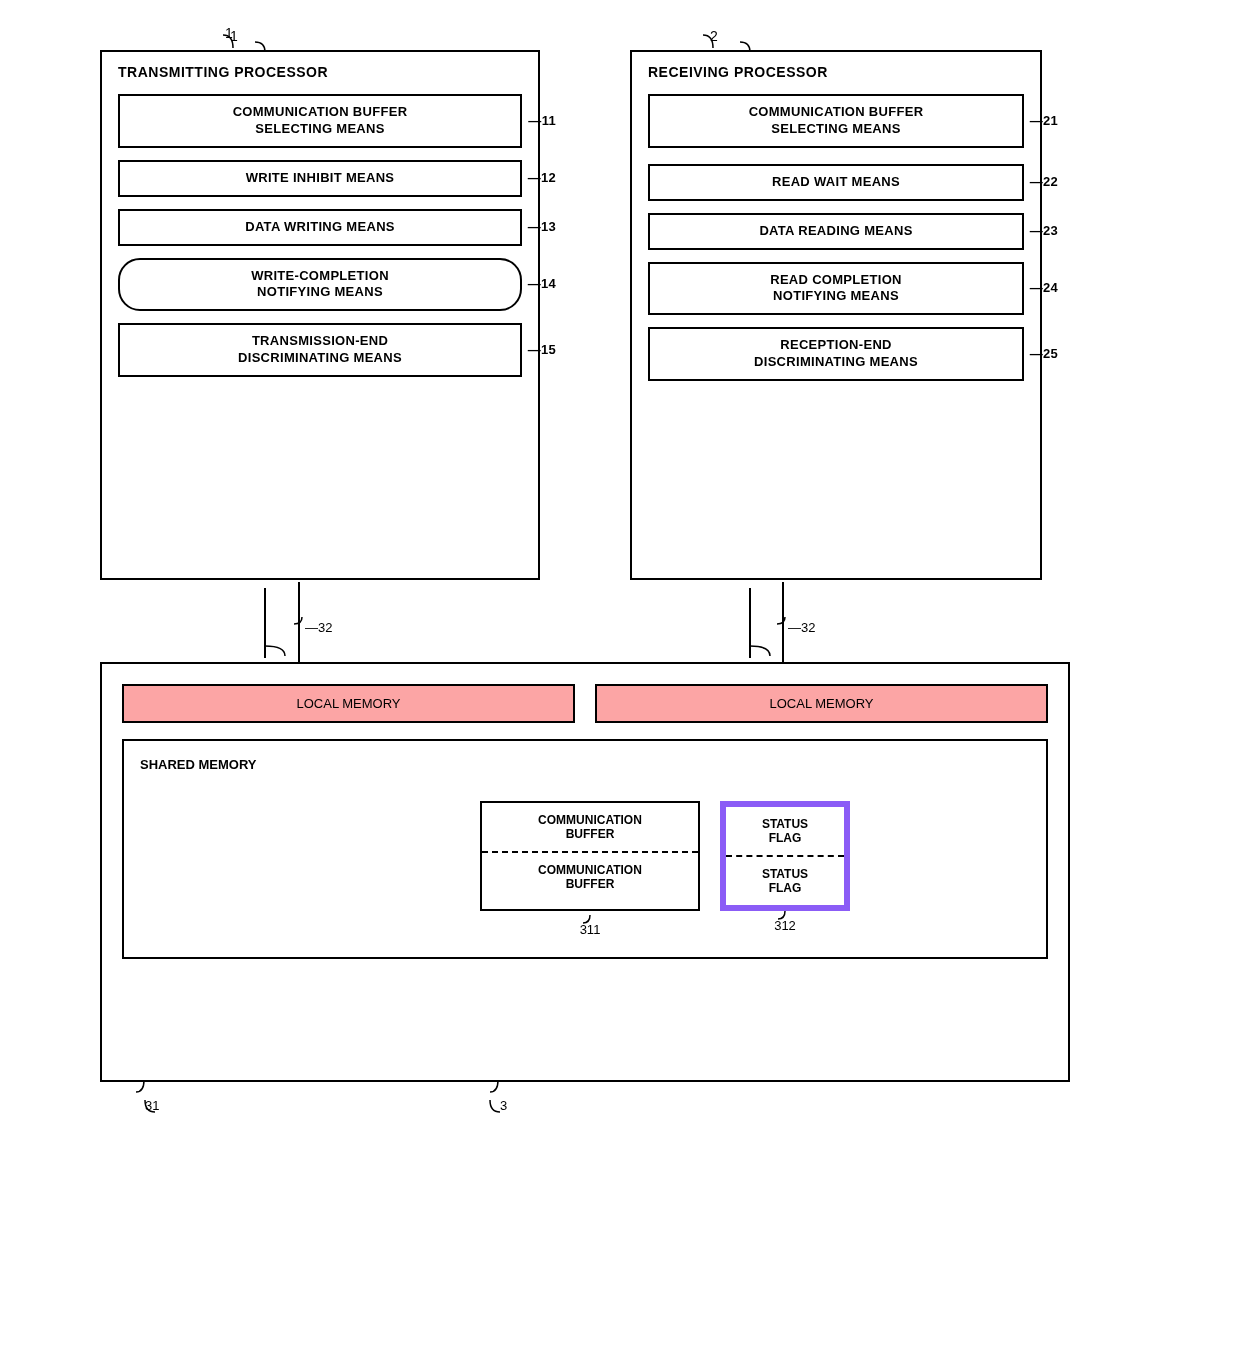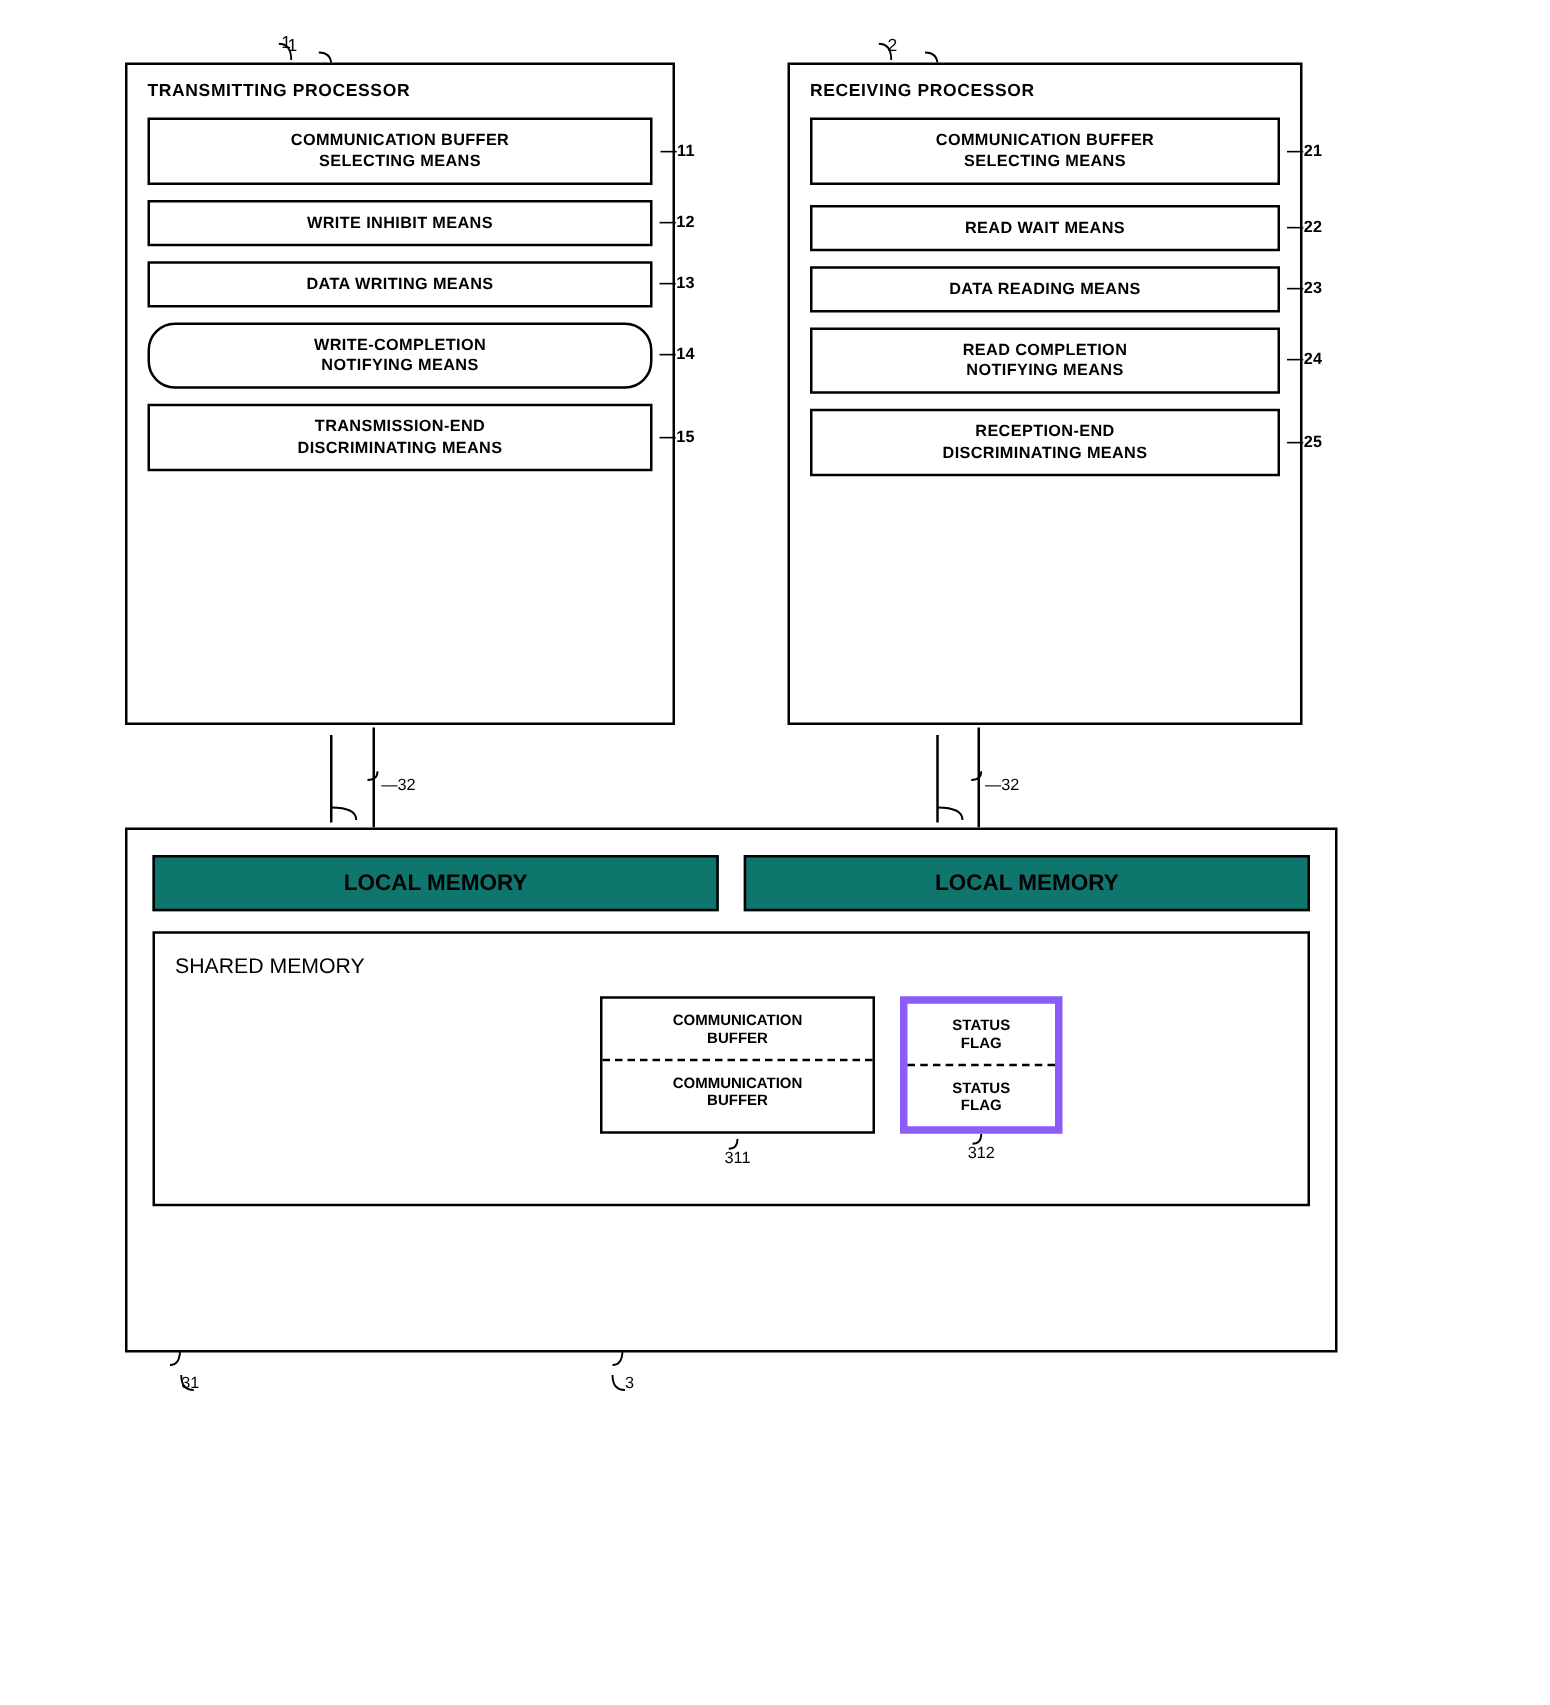--- a/index.html
+++ b/index.html
@@ -69,25 +69,25 @@
 
     
     .bottom-section {
       position: absolute;
       border: 2px solid #000;
       background: #fff;
     }
 
     .local-mem-box {
       border: 2px solid #000;
-      background: #0f766e;
+      background: #fca5a5;
       padding: 10px 16px;
       text-align: center;
-      font-size: 18px;
-      font-weight: bold;
+      font-size: 13px;
+      font-weight: normal;
     }
 
     
     .svg-overlay {
       position: absolute;
       top: 0;
       left: 0;
       width: 100%;
       height: 100%;
       pointer-events: none;
@@ -202,21 +202,21 @@
   </svg>
 
   <div class="bottom-section" style="left:30px; top:642px; width:970px; min-height:420px;">
 
     <div style="display:flex; gap:20px; padding: 20px 20px 16px 20px;">
       <div class="local-mem-box" style="flex:1;">LOCAL MEMORY</div>
       <div class="local-mem-box" style="flex:1;">LOCAL MEMORY</div>
     </div>
 
     <div style="position:relative; margin: 0 20px 20px 20px; border:2px solid #000; padding: 16px 16px 20px 16px; min-height:220px;">
-      <div style="font-size:17px; font-weight:normal; margin-bottom:14px;">SHARED MEMORY</div>
+      <div style="font-size:13px; font-weight:bold; margin-bottom:29px;">SHARED MEMORY</div>
 
       <div style="display:flex; justify-content: center; gap: 20px; margin-left: 160px;">
 
         <div style="border:2px solid #000; width:220px; position:relative;">
 
           <div style="padding: 10px 8px; text-align:center; font-size:12px; font-weight:bold; border-bottom: 2px dashed #000;">
             COMMUNICATION<br>BUFFER
           </div>
 
           <div style="padding: 10px 8px; text-align:center; font-size:12px; font-weight:bold;">

